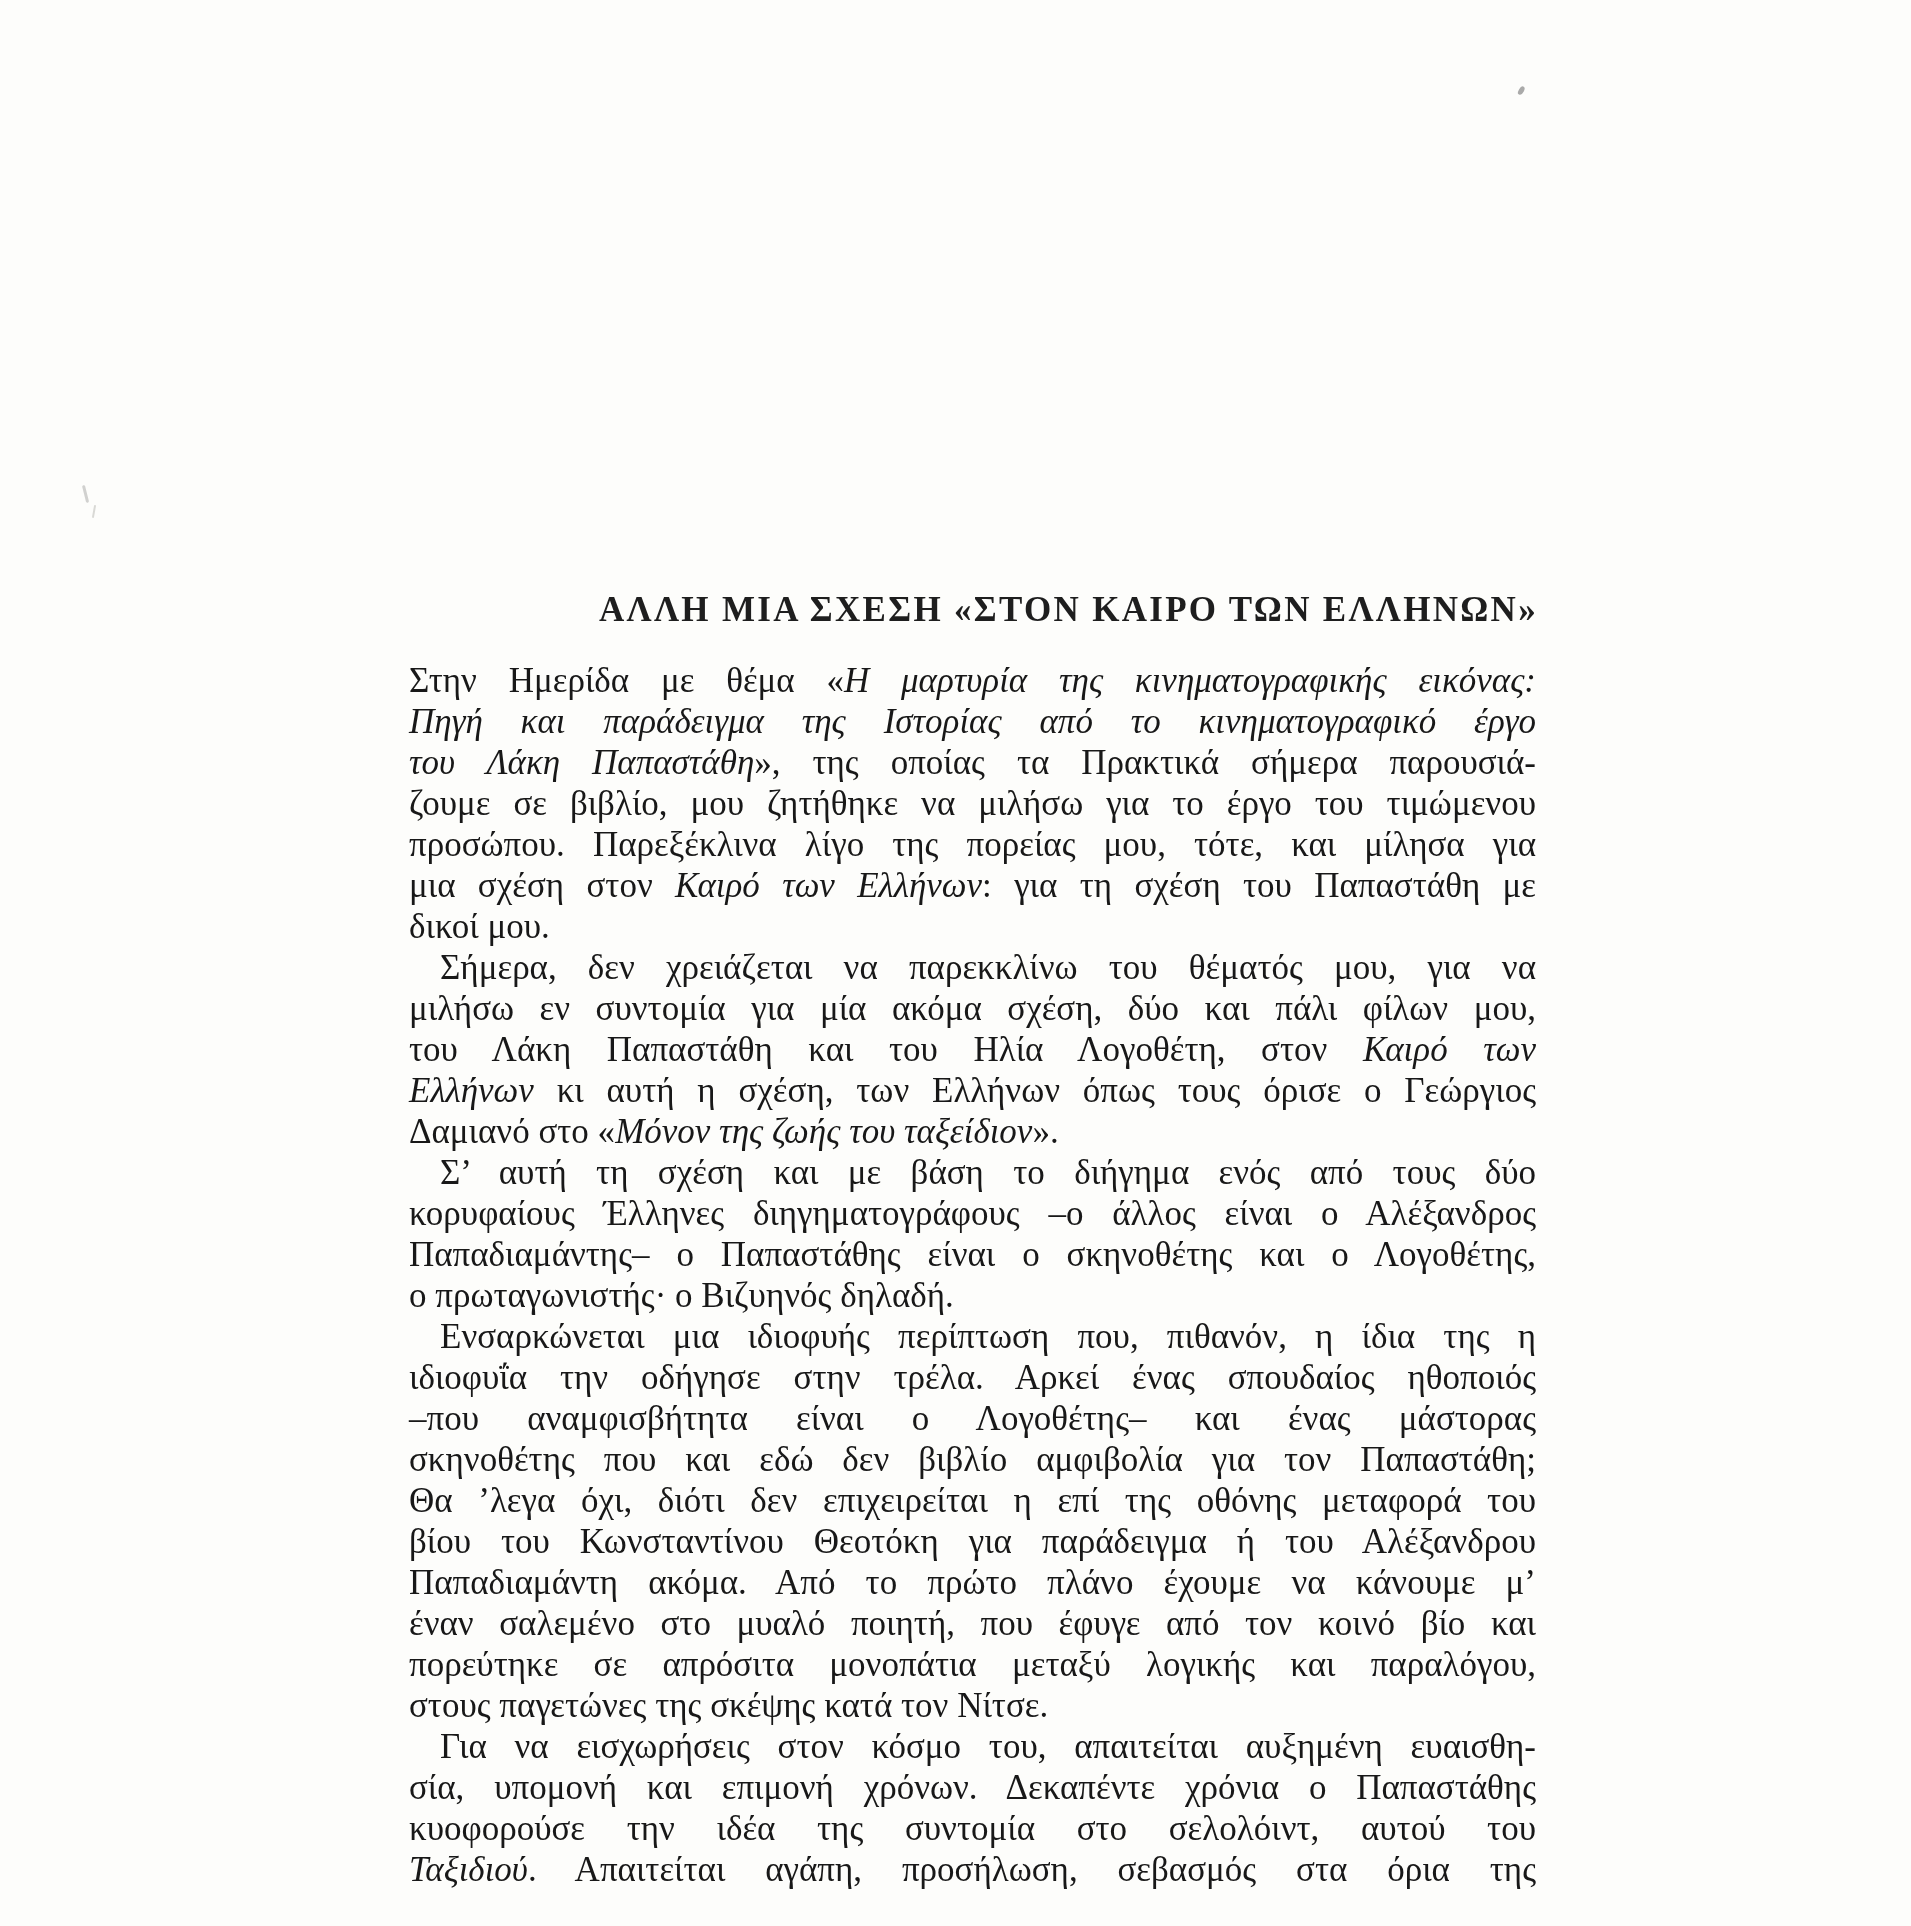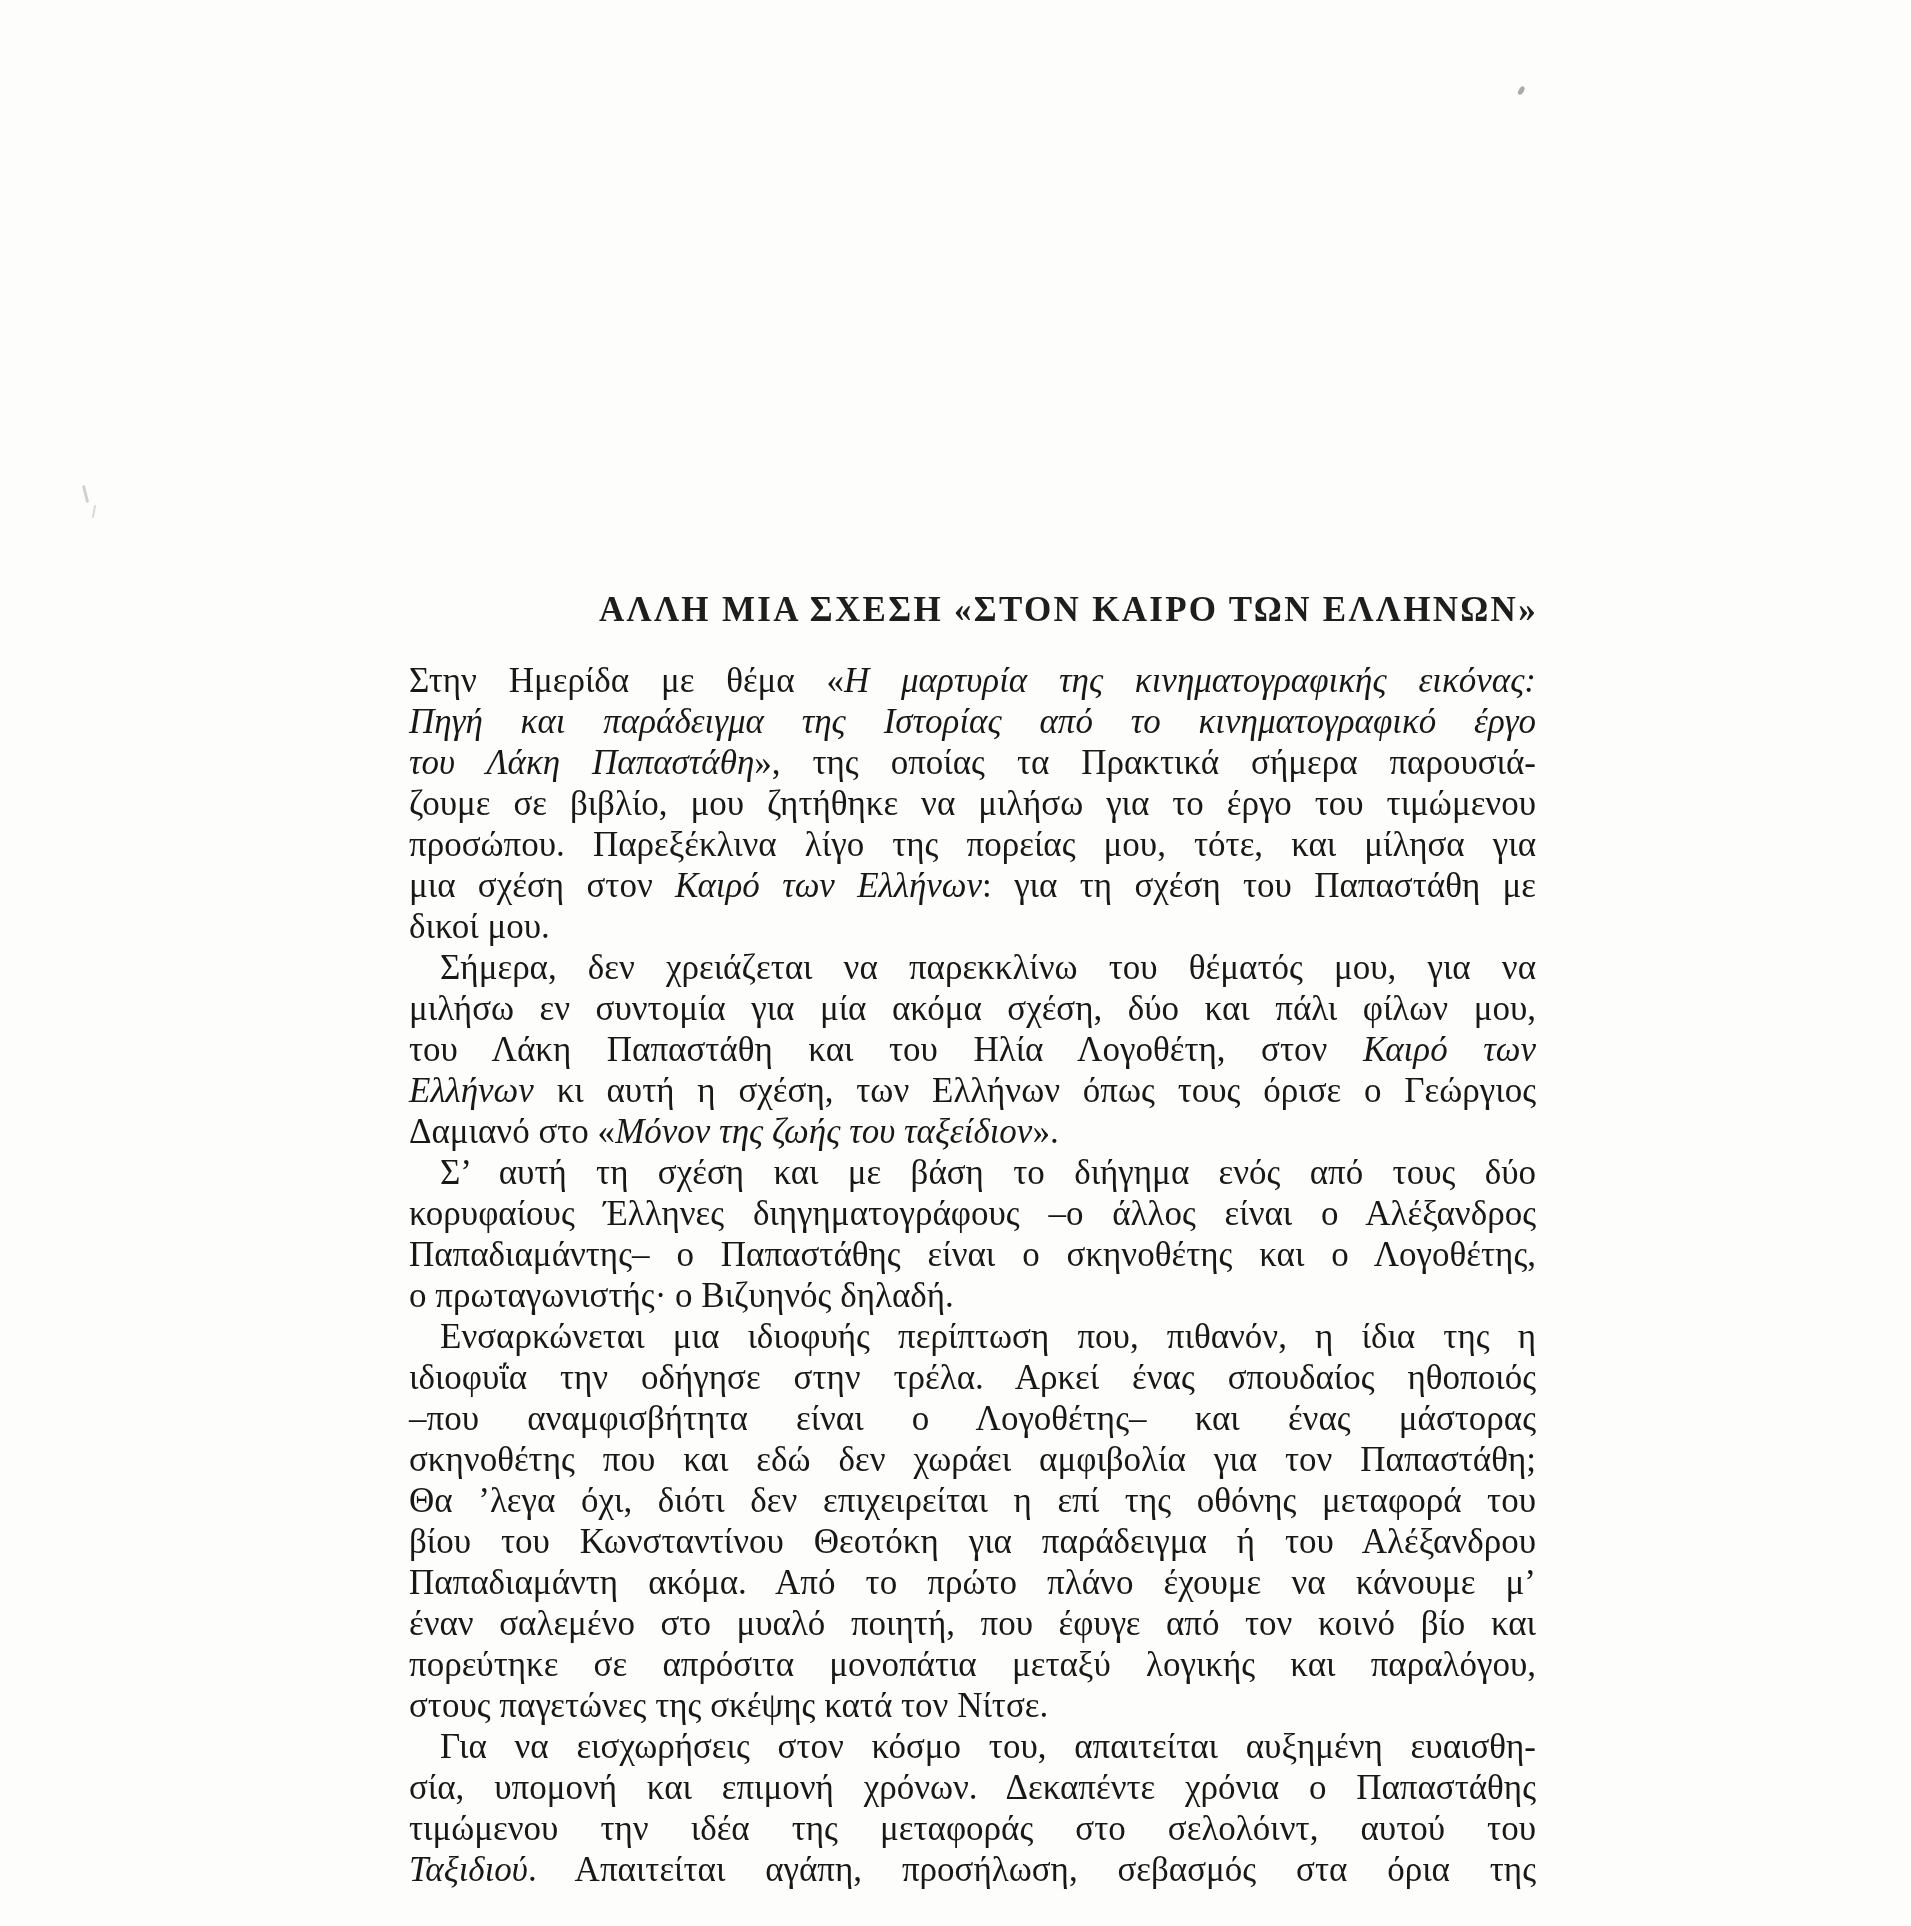--- a/index.html
+++ b/index.html
@@ -103,32 +103,32 @@
       <div class="para indent">
         <div class="line"><span>Σ’ αυτή τη σχέση και με βάση το διήγημα ενός από τους δύο</span></div>
         <div class="line"><span>κορυφαίους Έλληνες διηγηματογράφους –ο άλλος είναι ο Αλέξανδρος</span></div>
         <div class="line"><span>Παπαδιαμάντης– ο Παπαστάθης είναι ο σκηνοθέτης και ο Λογοθέτης,</span></div>
         <div class="line last"><span>ο πρωταγωνιστής· ο Βιζυηνός δηλαδή.</span></div>
       </div>
       <div class="para indent">
         <div class="line"><span>Ενσαρκώνεται μια ιδιοφυής περίπτωση που, πιθανόν, η ίδια της η</span></div>
         <div class="line"><span>ιδιοφυΐα την οδήγησε στην τρέλα. Αρκεί ένας σπουδαίος ηθοποιός</span></div>
         <div class="line"><span>–που αναμφισβήτητα είναι ο Λογοθέτης– και ένας μάστορας</span></div>
-        <div class="line"><span>σκηνοθέτης που και εδώ δεν χωράει αμφιβολία για τον Παπαστάθη;</span></div>
+        <div class="line"><span>σκηνοθέτης που και εδώ δεν βιβλίο αμφιβολία για τον Παπαστάθη;</span></div>
         <div class="line"><span>Θα ’λεγα όχι, διότι δεν επιχειρείται η επί της οθόνης μεταφορά του</span></div>
         <div class="line"><span>βίου του Κωνσταντίνου Θεοτόκη για παράδειγμα ή του Αλέξανδρου</span></div>
         <div class="line"><span>Παπαδιαμάντη ακόμα. Από το πρώτο πλάνο έχουμε να κάνουμε μ’</span></div>
         <div class="line"><span>έναν σαλεμένο στο μυαλό ποιητή, που έφυγε από τον κοινό βίο και</span></div>
         <div class="line"><span>πορεύτηκε σε απρόσιτα μονοπάτια μεταξύ λογικής και παραλόγου,</span></div>
         <div class="line last"><span>στους παγετώνες της σκέψης κατά τον Νίτσε.</span></div>
       </div>
       <div class="para indent">
         <div class="line"><span>Για να εισχωρήσεις στον κόσμο του, απαιτείται αυξημένη ευαισθη-</span></div>
         <div class="line"><span>σία, υπομονή και επιμονή χρόνων. Δεκαπέντε χρόνια ο Παπαστάθης</span></div>
-        <div class="line"><span>τιμώμενου την ιδέα της μεταφοράς στο σελολόιντ, αυτού του</span></div>
+        <div class="line"><span>κυοφορούσε την ιδέα της συντομία στο σελολόιντ, αυτού του</span></div>
         <div class="line"><span class="it">Ταξιδιού</span><span>. Απαιτείται αγάπη, προσήλωση, σεβασμός στα όρια της</span></div>
         <div class="line"></div>
       </div>
     </div>
 
   <div class="artifact artifact-tick-topright"></div>
   <div class="artifact artifact-left-squiggle-a"></div>
   <div class="artifact artifact-left-squiggle-b"></div>
 
 </div>

